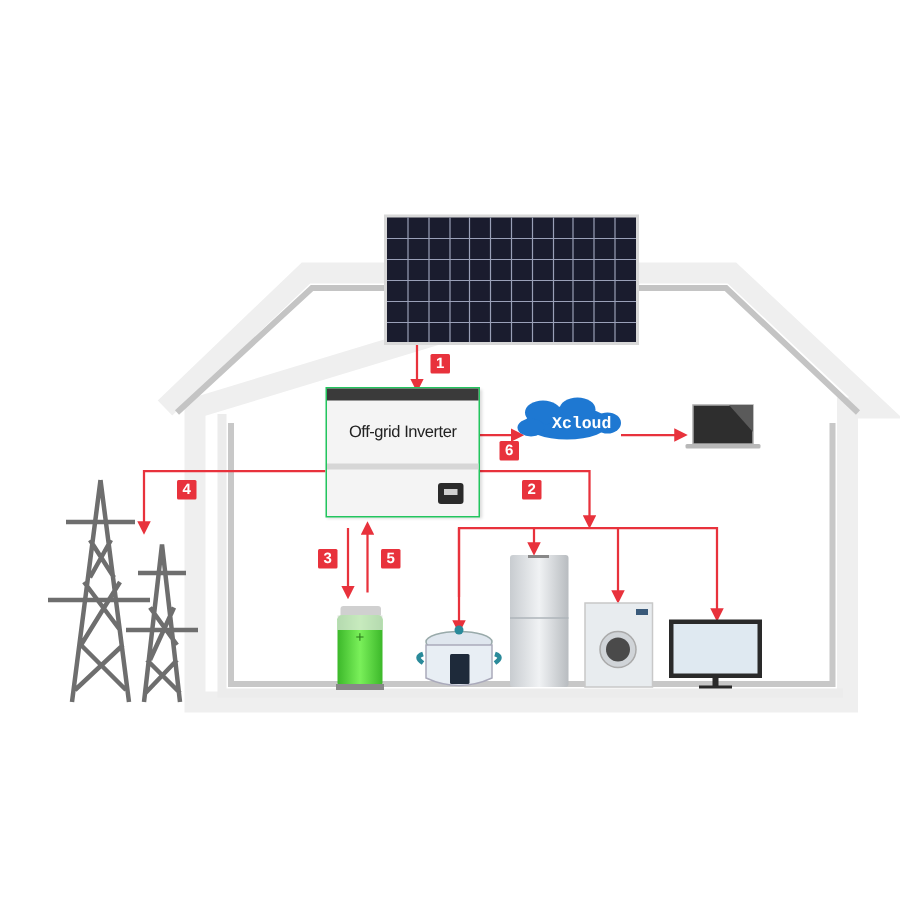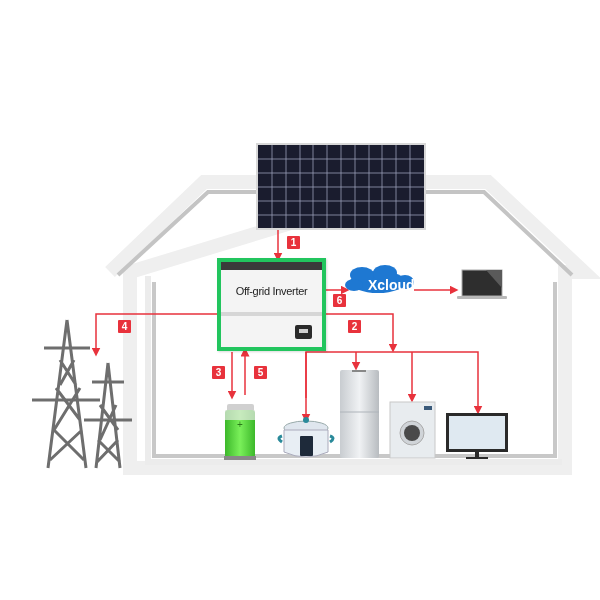--- a/index.html
+++ b/index.html
@@ -1,25 +1,25 @@
 <!DOCTYPE html>
 <html><head>
 <meta charset="utf-8">
 <style>
   html, body { margin:0; padding:0; background:#ffffff; }
   body { width:600px; height:600px; position:relative; overflow:hidden; font-family:"Liberation Sans", sans-serif; }
   svg { position:absolute; left:0; top:0; }
   .badge { position:absolute; width:13px; height:13px; background:#e8323c; color:#fff; font-size:10px; font-weight:bold; text-align:center; line-height:13px; border-radius:1px; font-family:"Liberation Sans", sans-serif; }
-  .inverter { position:absolute; left:217px; top:258px; width:101px; height:85px; background:#f4f4f4; border:4px solid #22c55e; box-shadow:1px 1px 2px rgba(0,0,0,0.15); }
+  .inverter { position:absolute; left:217px; top:258px; width:101px; height:85px; background:#f4f4f4; border:1px solid #22c55e; box-shadow:1px 1px 2px rgba(0,0,0,0.15); }
   .inv-top { height:8px; background:#3a3a3a; }
   .inv-label { position:absolute; left:0; right:0; top:23px; text-align:center; font-family:"Liberation Sans Narrow","Liberation Sans", sans-serif; font-size:11px; color:#222; letter-spacing:-0.3px; }
   .inv-divider { position:absolute; left:0; right:0; top:50px; height:4px; background:#d6d6d6; }
   .inv-screen { position:absolute; right:10px; bottom:8px; width:17px; height:14px; background:#2a2a2a; border-radius:2px; }
   .inv-screen::after { content:""; position:absolute; left:4px; top:4px; width:9px; height:4px; background:#cfcfcf; }
-  .cloud-text { position:absolute; left:368px; top:277px; font-size:14px; font-weight:bold; color:#fff; font-family:Liberation Sans, sans-serif; }
+  .cloud-text { position:absolute; left:368px; top:277px; font-size:11px; font-weight:bold; color:#fff; font-family:Liberation Mono, monospace; }
 </style>
 </head>
 <body>
 
 <svg width="600" height="600" viewBox="0 0 600 600">
   <defs>
     <marker id="arr" markerWidth="6" markerHeight="6" refX="3" refY="3" orient="auto">
       <path d="M0,0 L6,3 L0,6 Z" fill="#e8323c"></path>
     </marker>
     <linearGradient id="bat" x1="0" x2="1">

